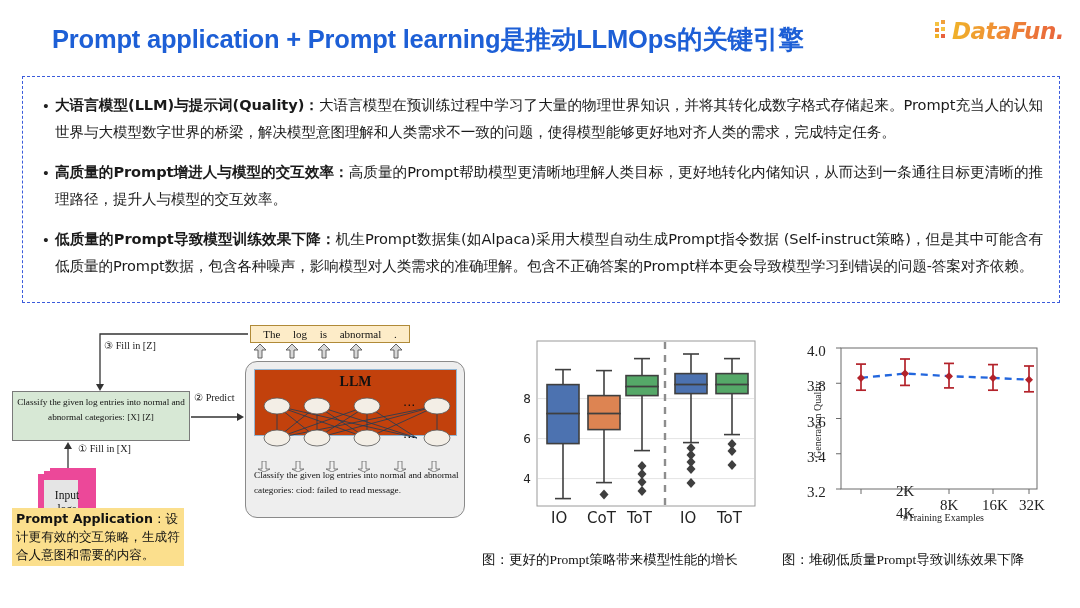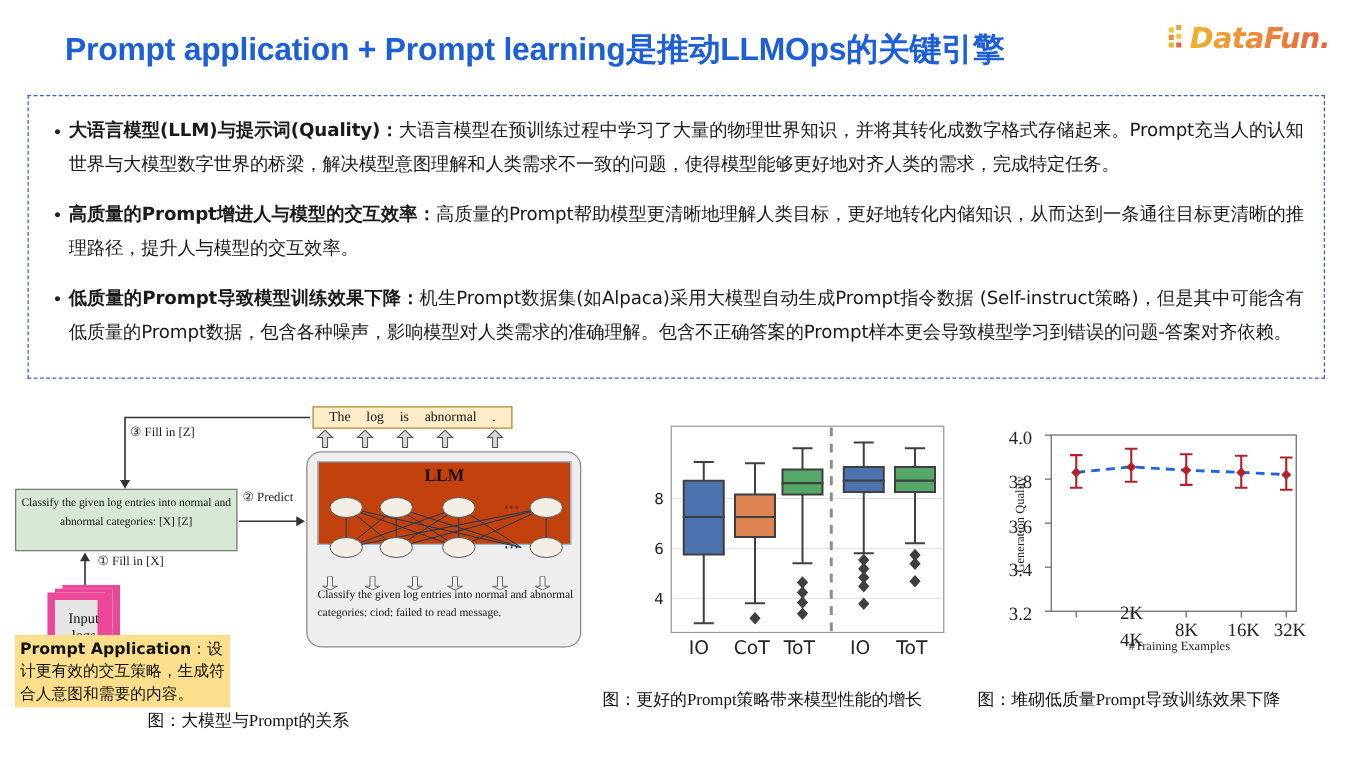--- a/index.html
+++ b/index.html
@@ -256,21 +256,20 @@
 
       <div class="lbl" style="left:104px; top:18px;">③ Fill in [Z]</div>
       <div class="lbl" style="left:194px; top:70px;">② Predict</div>
       <div class="lbl" style="left:78px; top:121px;">① Fill in [X]</div>
     </div>
   </div>
 
   <div class="cap-yellow">
     <b>Prompt Application</b><span>：设计更有效的交互策略，生成符合人意图和需要的内容。</span>
   </div>
-  <div class="fig-cap" style="left:118px; top:568px;">图：大模型与Prompt的关系</div>
 
   <div class="fig-mid">
     <svg width="290" height="200" style="position:absolute;left:0;top:0;">
 
       <rect x="32" y="8" width="218" height="165" fill="#ffffff" stroke="#9a9a9a" stroke-width="1"></rect>
 
       <line x1="33" y1="145.6" x2="249" y2="145.6" stroke="#e4e4e4" stroke-width="1"></line>
       <line x1="33" y1="105.6" x2="249" y2="105.6" stroke="#e4e4e4" stroke-width="1"></line>
       <line x1="33" y1="65.6" x2="249" y2="65.6" stroke="#e4e4e4" stroke-width="1"></line>
 

